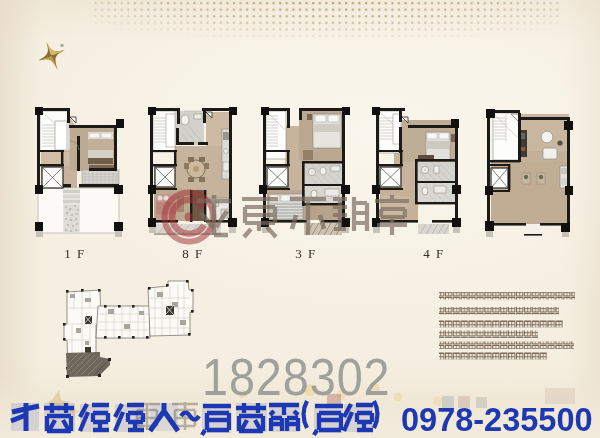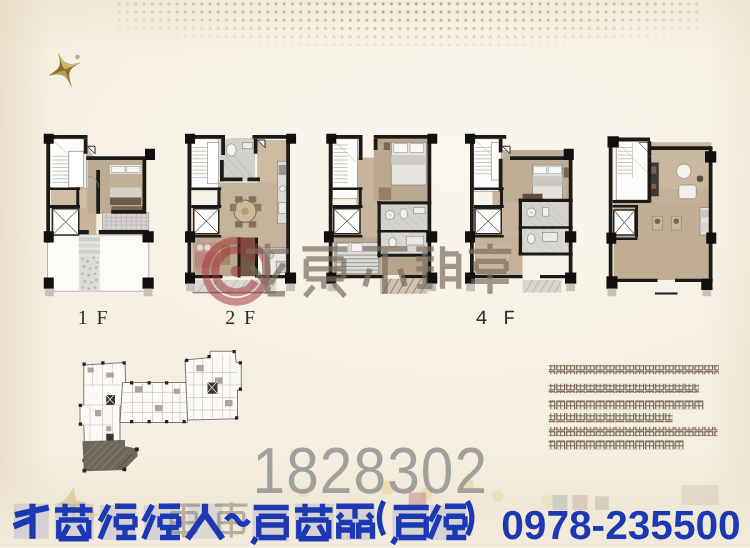--- a/index.html
+++ b/index.html
@@ -1,21 +1,21 @@
 <!DOCTYPE html>
 <html><head>
 <meta charset="utf-8">
 <style>
 html,body{margin:0;padding:0;}
 #page{position:relative;width:600px;height:438px;overflow:hidden;
  background:#f5efe1;
  font-family:"Liberation Sans", sans-serif;}
 .abs{position:absolute;}
 .lbl{position:absolute;top:246px;width:90px;text-align:center;
- font-family:"Liberation Serif",serif;font-size:16px;color:#2f2d2a;letter-spacing:1.5px;}
+ font-family:"Liberation Serif",serif;font-size:13px;color:#2f2d2a;letter-spacing:1.5px;}
 </style>
 </head>
 <body>
 <div id="page">
 
 <div class="abs" style="left:0;top:0;width:600px;height:438px;background:
  radial-gradient(120% 90% at 62% 30%, rgba(255,253,248,.5) 0%, rgba(247,241,228,0) 55%),
  linear-gradient(to right, rgba(229,216,194,.7) 0%, rgba(233,222,203,0) 7%),
  linear-gradient(to left, rgba(233,221,201,.6) 0%, rgba(236,226,208,0) 6%),
  linear-gradient(to top, rgba(231,218,196,.0) 90%, rgba(231,218,196,.4) 100%),
@@ -488,24 +488,25 @@
  <rect x="76" y="117" width="9" height="9"></rect>
  </g>
  <g fill="#c6c2b8">
         <rect x="1" y="125" width="7" height="6"></rect>
         <rect x="77" y="126" width="7" height="5"></rect>
       </g>
 </svg>
 
 <div class="lbl" style="left:30px;">1 F</div>
 
-<div class="lbl" style="left:148px;">2 F</div>
-
-
-<div class="lbl" style="left:352px;font-family:Liberation Mono, monospace;">4 F</div>
+<div class="lbl" style="left:148px;">8 F</div>
+
+<div class="lbl" style="left:261px;">3 F</div>
+
+<div class="lbl" style="left:389px;">4 F</div>
 
 
 <svg class="abs" style="left:60px;top:278px" width="145" height="104" viewBox="0 0 145 104">
 
  <path d="M7 14 L40 12 L41 47 L36 47 L36 75 L30 76 L31 90 L8 91 L7 62 L4 62 L4 46 L7 46 Z" fill="#fbfaf6" stroke="#6b675e" stroke-width="0.7"></path>
 
  <path d="M38 28 L90 28 L90 60 L36 60 Z" fill="#fbfaf6" stroke="#6b675e" stroke-width="0.7"></path>
 
  <path d="M88 10 L108 8 L108 3 L128 3 L129 12 L133 12 L133 34 L130 34 L130 57 L90 58 Z" fill="#fbfaf6" stroke="#6b675e" stroke-width="0.7"></path>
 

